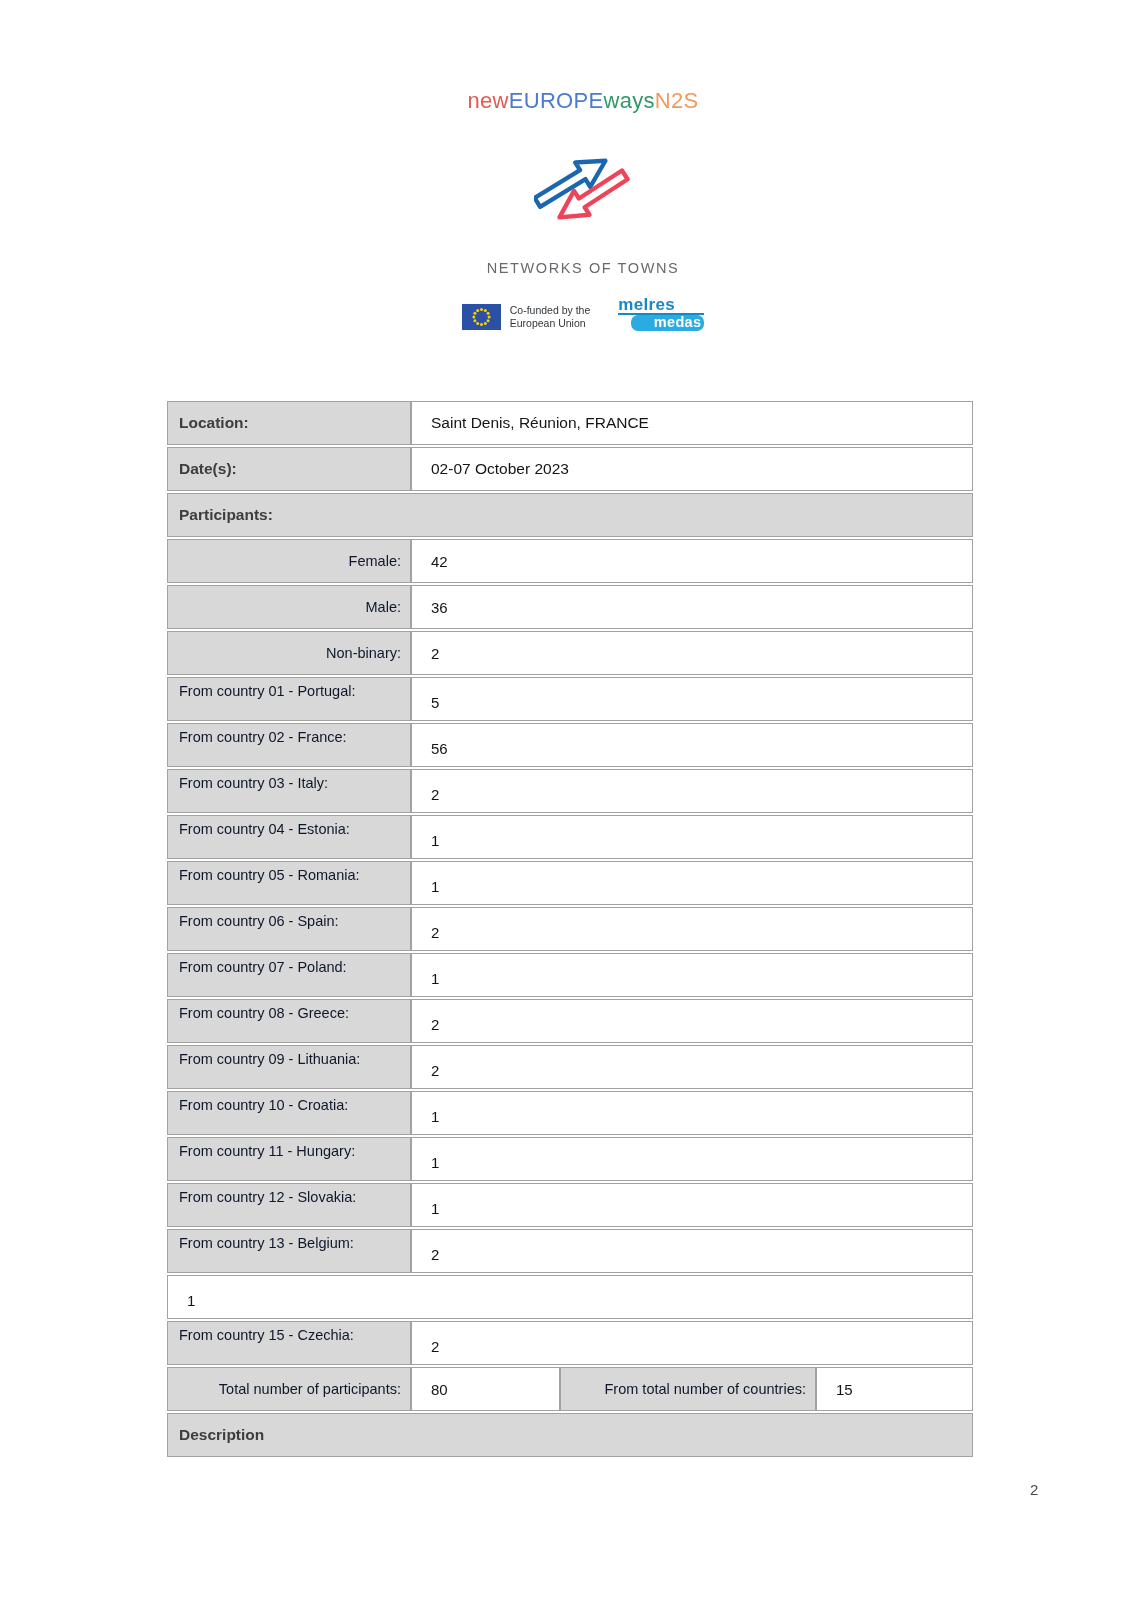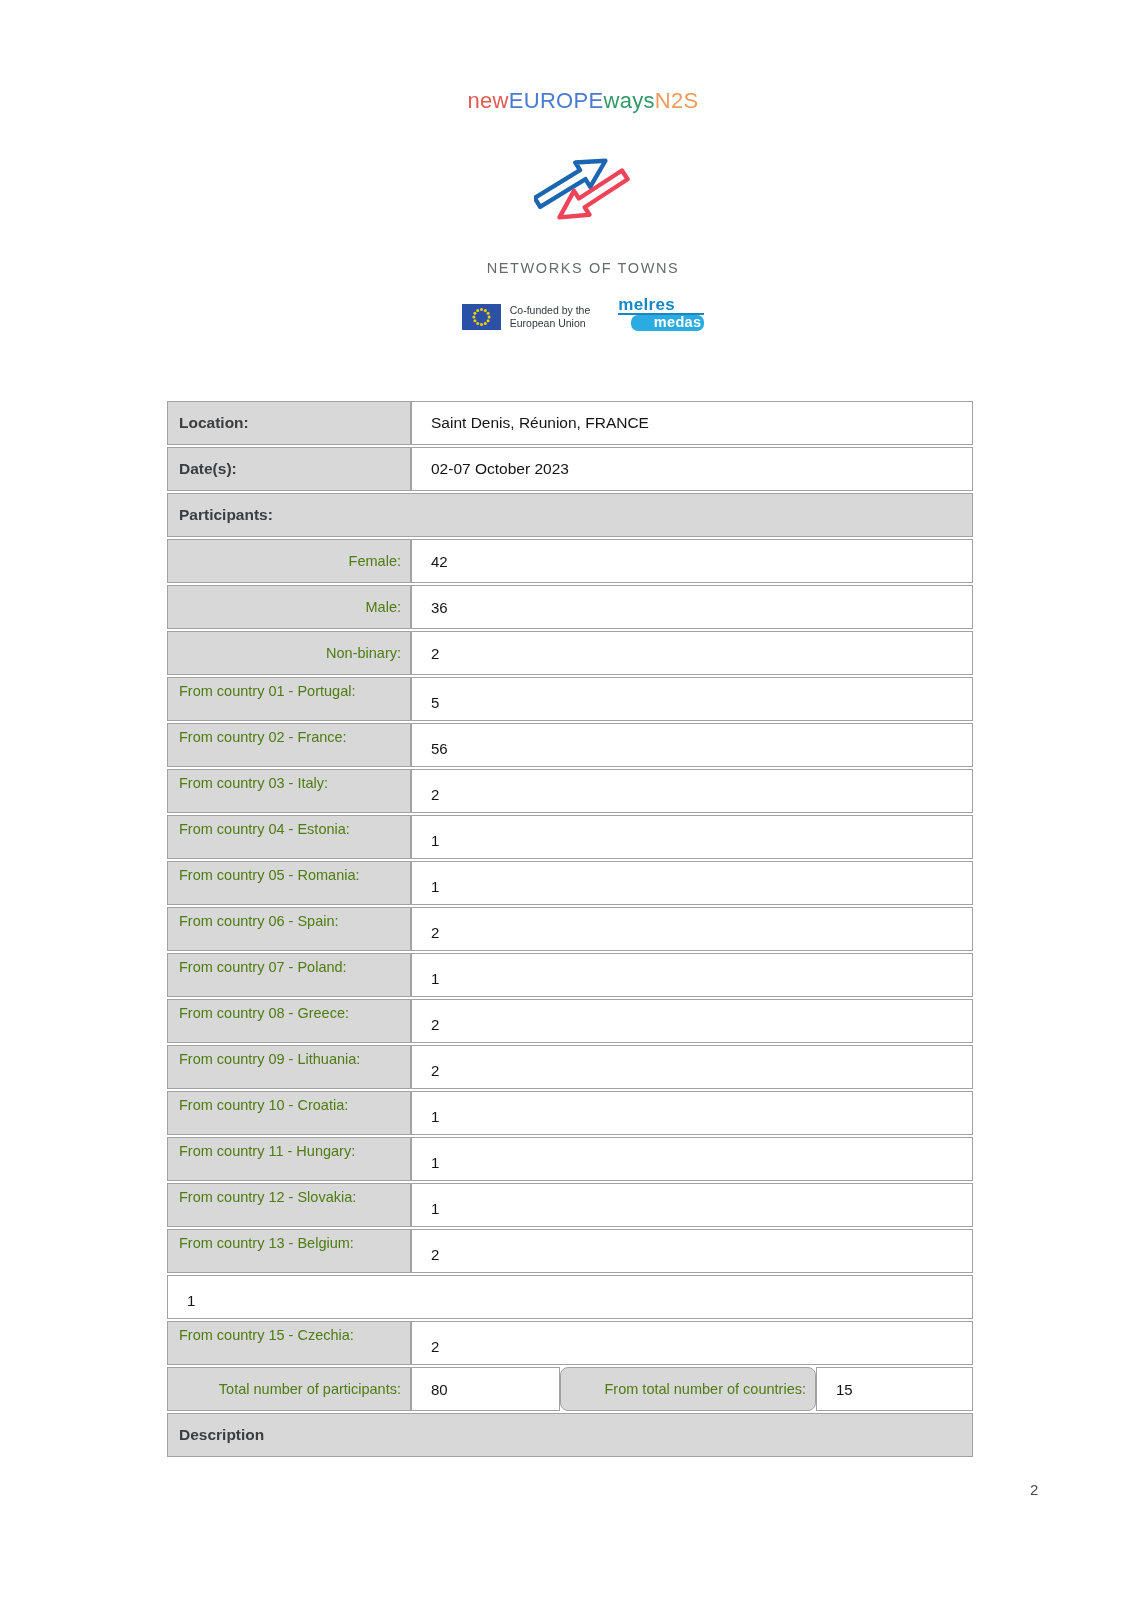--- a/index.html
+++ b/index.html
@@ -22,30 +22,30 @@
   .eu-flag-rect{fill:var(--eu-blue);}
   .eu-star{fill:var(--star-yellow);}
   .eu-text{font-size:10.5px;color:#33373b;text-align:left;line-height:1.3;}
   .partner-logo{width:86px;text-align:left;}
   .partner-top{font-size:17px;font-weight:bold;color:var(--brand-blue);line-height:14px;letter-spacing:.3px;border-bottom:2px solid var(--brand-blue);padding-bottom:1px;}
   .partner-bottom{margin-left:13px;background:var(--brand-cyan);color:#ffffff;font-size:14.5px;font-weight:bold;text-align:right;padding:0 3px 1px 0;line-height:15px;letter-spacing:.3px;border-radius:7px;}
   
   .form-table{position:absolute;left:167px;top:401px;width:806px;display:flex;flex-direction:column;gap:2px;}
   .t-row{display:flex;gap:0;height:44px;}
   .cell{border:1px solid var(--cell-border);box-sizing:border-box;display:flex;align-items:center;}
-  .label-cell{background:var(--cell-gray);width:244px;flex:none;padding:0 9px 0 11px;color:#4d7c0f;font-size:14.5px;}
+  .label-cell{background:var(--cell-gray);width:244px;flex:none;padding:0 9px 0 11px;color:#0f172a;font-size:14.5px;}
   .value-cell{background:#ffffff;flex:1;padding-left:19px;font-size:15px;color:#141414;}
   .bold{font-weight:bold;font-size:15.5px;color:#3b3d3f;}
   .full{width:auto;flex:1;}
   .right{justify-content:flex-end;text-align:right;}
   .top{align-items:flex-start;padding-top:5px;}
   .low{padding-top:7px;}
   .big-val{font-size:15.5px;}
   .w-val1{flex:none;width:149px;}
-  .label2{width:256px;border-radius:8px;}
+  .label2{width:256px;}
   
   .page-number{position:absolute;left:1030px;top:1481px;font-size:15px;color:#4a4a4a;}
 </style>
 </head>
 <body style="--arrow-blue: #1b66b1; --arrow-red: #ef4458; --eu-blue: #2a51a5; --star-yellow: #ffcc00; --brand-blue: #1788c5; --brand-cyan: #2aabe2; --cell-gray: #d8d8d8; --cell-border: #a2a2a2;">
 
 <div class="header">
   <div class="doc-title" id="doc-title"><span style="color: rgb(224, 92, 82);">new</span><span style="color: rgb(74, 123, 208);">EUROPE</span><span style="color: rgb(49, 154, 103);">ways</span><span style="color: rgb(240, 154, 94);">N2S</span></div>
 
   <div class="logo-wrap">

